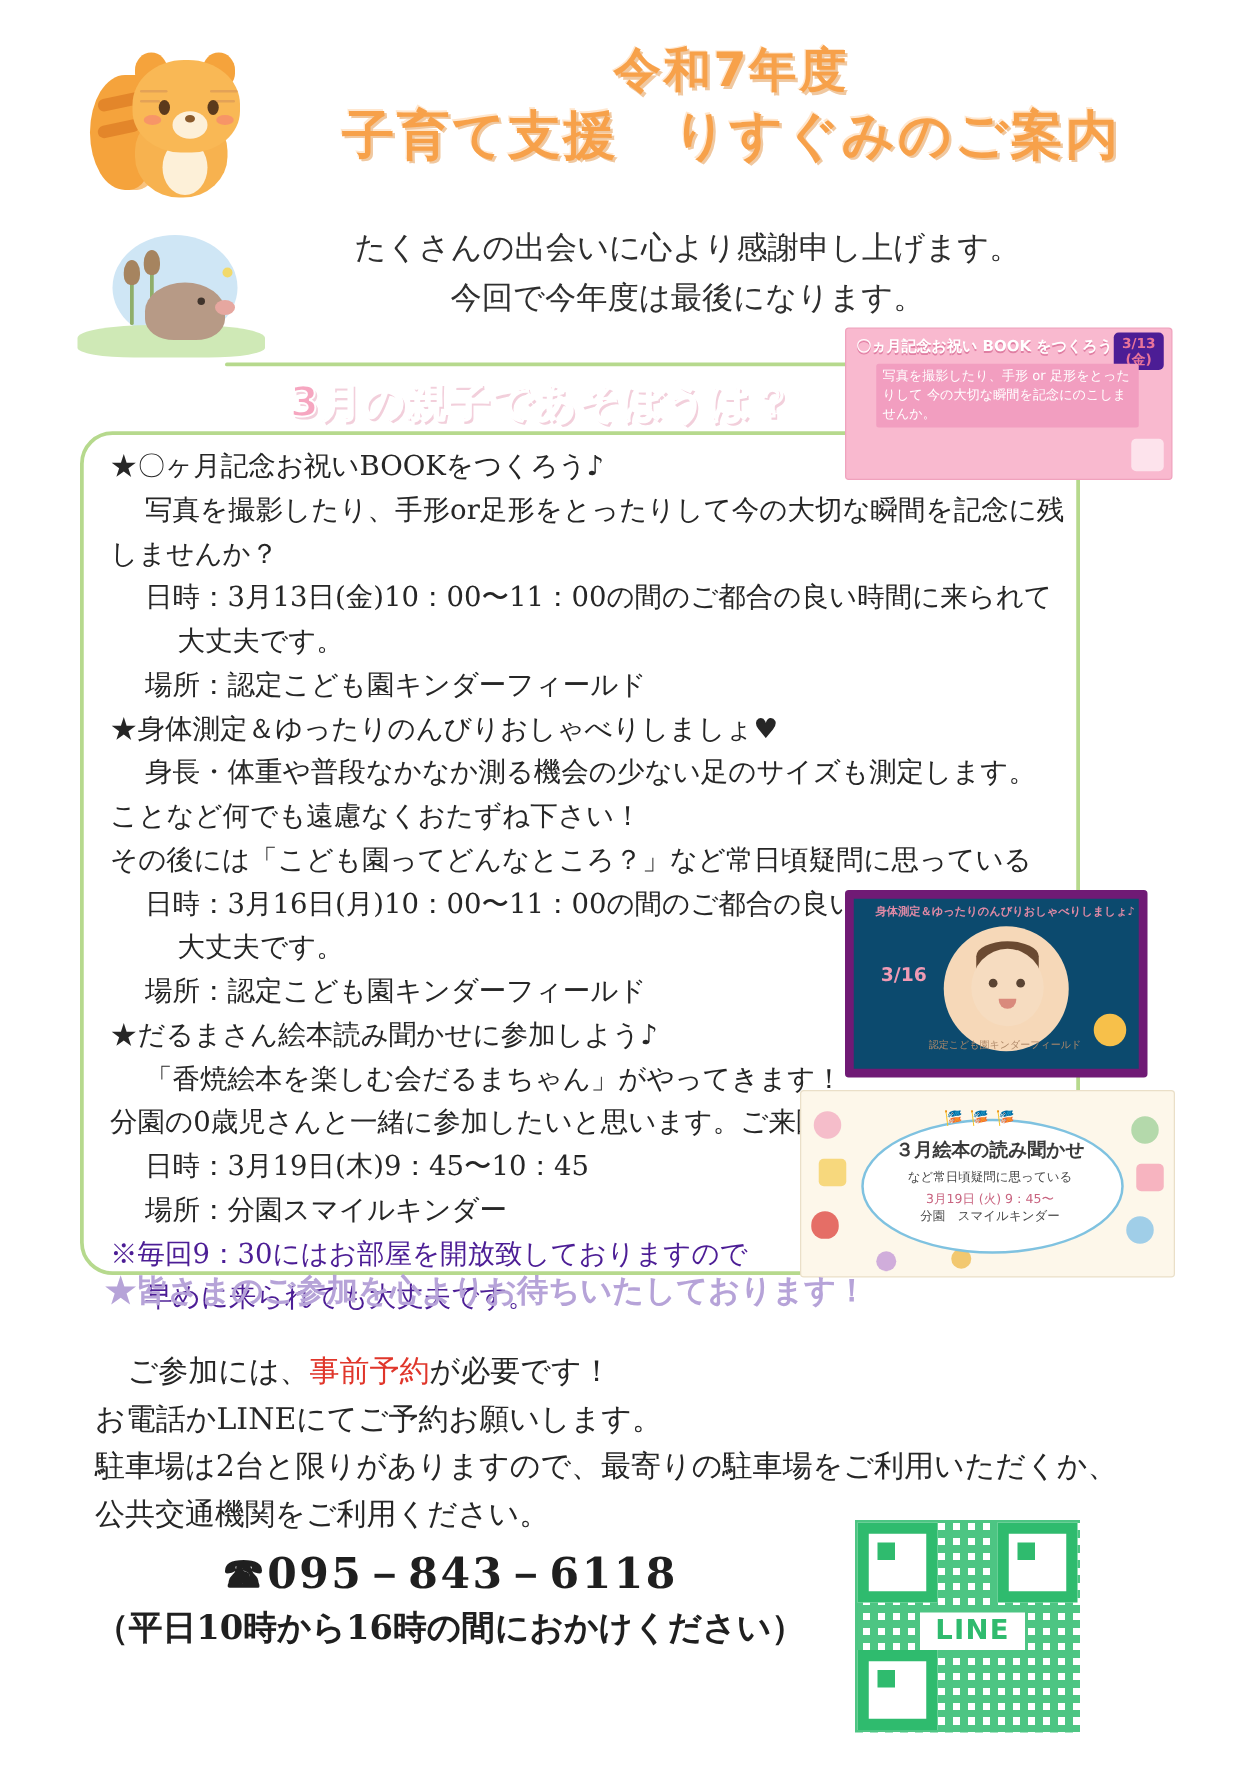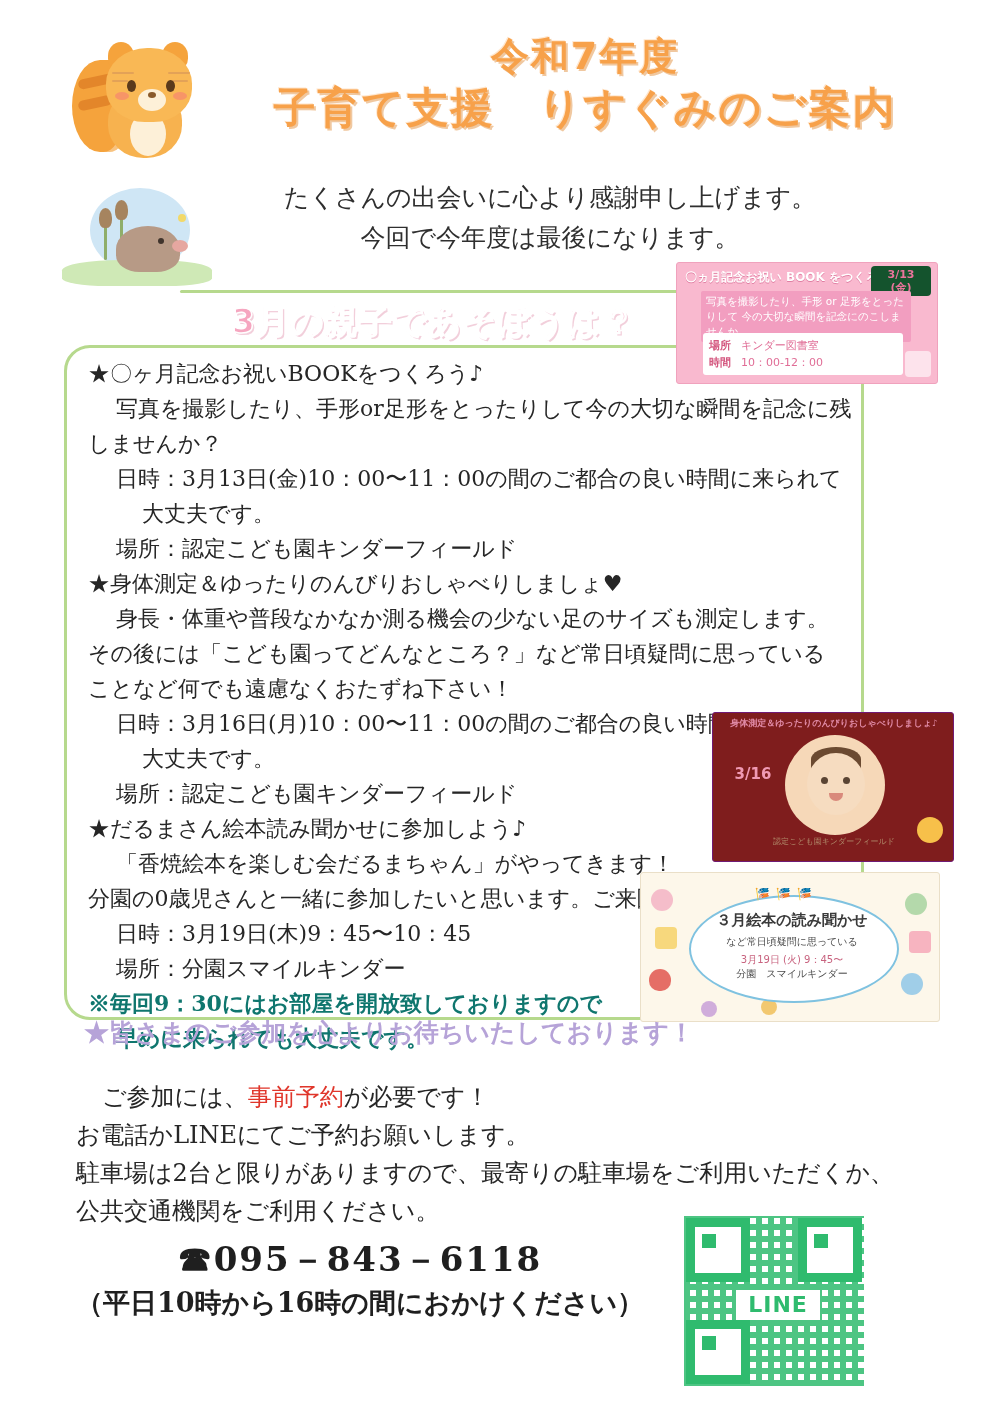--- a/index.html
+++ b/index.html
@@ -269,22 +269,21 @@
     font-size: 22px;
     line-height: 35px;
     color: #262626;
   }
   .body-text p { margin: 0; }
   .ind1 { text-indent: 0; }
   .ind2 { padding-left: 28px; }
   .ind3 { padding-left: 54px; }
   .star { letter-spacing: 0px; }
   .note {
-    color: #0f766e;
-    font-weight: bold;
+    color: #4c1d95;
   }
 
   
   .thumb {
     position: absolute;
     box-sizing: border-box;
     overflow: hidden;
   }
   
   .thumb-book {
@@ -300,22 +299,22 @@
     position: absolute;
     left: 8px; top: 6px;
     font-size: 12px;
     color: #ffffff;
     font-weight: bold;
     text-shadow: 0 1px 0 #e07fa3;
   }
   .tb-badge {
     position: absolute;
     right: 6px; top: 3px;
-    width: 60px; height: 30px;
-    background: #14532d;
+    width: 40px; height: 30px;
+    background: #4c1d95;
     border-radius: 4px;
     color: #e8749a;
     font-size: 11px;
     font-weight: bold;
     text-align: center;
     line-height: 13px;
     padding-top: 2px;
     box-sizing: border-box;
   }
   .tb-sub {
@@ -347,26 +346,26 @@
     position: absolute;
     right: 6px;
     bottom: 6px;
     width: 26px; height: 26px;
     background: #fde3ec;
     border-radius: 4px;
   }
 
   
   .thumb-baby {
-    left: 712px;
+    left: 676px;
     top: 712px;
     width: 242px;
     height: 150px;
-    background: #7f1d1d;
-    border: 1px solid #701a75;
+    background: #0c4a6e;
+    border: 7px solid #701a75;
     border-radius: 3px;
   }
   .tbb-title {
     position: absolute;
     left: 6px; top: 4px;
     width: 230px;
     text-align: center;
     font-size: 9px;
     color: #e08aa6;
     font-weight: bold;
@@ -660,22 +659,22 @@
 
   <p class="ind1 star">★〇ヶ月記念お祝いBOOKをつくろう♪</p>
   <p class="ind2">写真を撮影したり、手形or足形をとったりして今の大切な瞬間を記念に残</p>
   <p class="ind1">しませんか？</p>
   <p class="ind2">日時：3月13日(金)10：00〜11：00の間のご都合の良い時間に来られて</p>
   <p class="ind3">大丈夫です。</p>
   <p class="ind2">場所：認定こども園キンダーフィールド</p>
 
   <p class="ind1 star">★身体測定＆ゆったりのんびりおしゃべりしましょ♥</p>
   <p class="ind2">身長・体重や普段なかなか測る機会の少ない足のサイズも測定します。</p>
+  <p class="ind1">ことなど何でも遠慮なくおたずね下さい！</p>
   <p class="ind1">その後には「こども園ってどんなところ？」など常日頃疑問に思っている</p>
-  <p class="ind1">ことなど何でも遠慮なくおたずね下さい！</p>
   <p class="ind2">日時：3月16日(月)10：00〜11：00の間のご都合の良い時間に来られて</p>
   <p class="ind3">大丈夫です。</p>
   <p class="ind2">場所：認定こども園キンダーフィールド</p>
 
   <p class="ind1 star">★だるまさん絵本読み聞かせに参加しよう♪</p>
   <p class="ind2">「香焼絵本を楽しむ会だるまちゃん」がやってきます！</p>
   <p class="ind1">分園の0歳児さんと一緒に参加したいと思います。ご来園の際は、5分前に</p>
   <p class="ind2">日時：3月19日(木)9：45〜10：45</p>
   <p class="ind2">場所：分園スマイルキンダー</p>
 
@@ -683,28 +682,20 @@
   <p class="ind2 note">早めに来られても大丈夫です。</p>
 </div>
 
 <div class="thumb thumb-book">
   <div class="tb-title">〇ヵ月記念お祝い BOOK をつくろう♪</div>
   <div class="tb-badge">
     <div>3/13</div>
     <div>(金)</div>
   </div>
   <div class="tb-sub">写真を撮影したり、手形 or 足形をとったりして 今の大切な瞬間を記念にのこしませんか。</div>
-  <div class="tb-rows">
-    <div>
-      <b>場所</b><span>キンダー図書室</span>
-    </div>
-    <div>
-      <b>時間</b><span>10：00-12：00</span>
-    </div>
-  </div>
   <div class="tb-deco"></div>
 </div>
 
 <div class="thumb thumb-baby">
   <div class="tbb-title">身体測定＆ゆったりのんびりおしゃべりしましょ♪</div>
   <div class="tbb-photo">
     <div class="baby-hair"></div>
     <div class="baby-face"></div>
     <div class="baby-eye l"></div>
     <div class="baby-eye r"></div>

